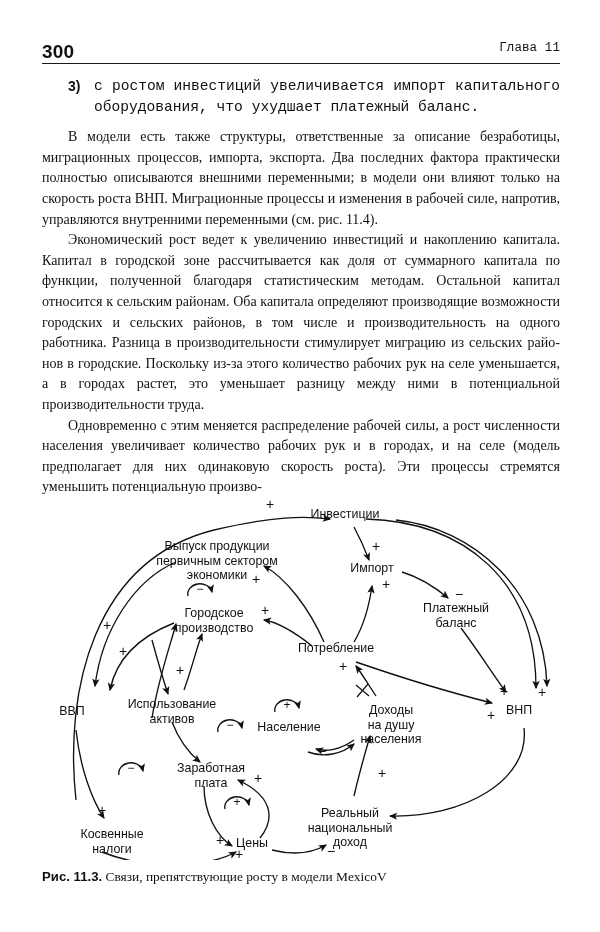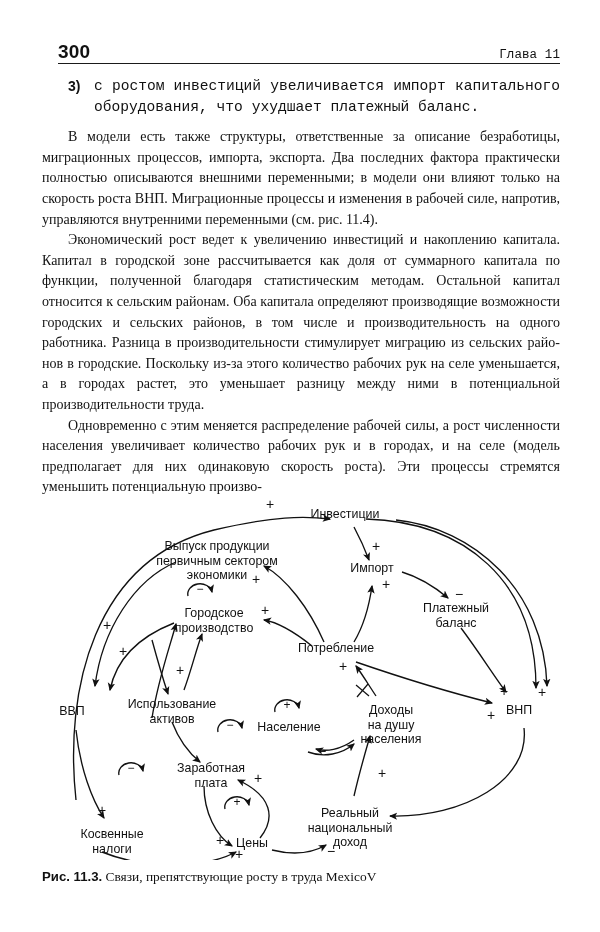--- a/index.html
+++ b/index.html
@@ -17,25 +17,24 @@
   }
 
   
   .header{
     position:absolute;
     left:42px; right:40px; top:42px;
     height:26px;
   }
   .header-inner{
     display:flex;
-    align-items:flex-end;
+    align-items:flex-start;
     justify-content:space-between;
     border-bottom:1.6px solid #1a1a1a;
     padding-bottom:2px;
-    margin-left:16px;
   }
   .folio{
     font-family:"Liberation Sans", sans-serif;
     font-weight:bold;
     font-size:19px;
     letter-spacing:.2px;
     line-height:1;
   }
   .chapter{
     font-family:Liberation Mono, monospace;
@@ -277,16 +276,16 @@
           <text class="nodelbl" x="495" y="214"><tspan x="495" dy="0">ВНП</tspan></text>
           <text class="nodelbl" x="187" y="272"><tspan x="187" dy="0">Заработная</tspan><tspan x="187" dy="14.5">плата</tspan></text>
           <text class="nodelbl" x="326" y="317"><tspan x="326" dy="0">Реальный</tspan><tspan x="326" dy="14.5">национальный</tspan><tspan x="326" dy="14.5">доход</tspan></text>
           <text class="nodelbl" x="88" y="338"><tspan x="88" dy="0">Косвенные</tspan><tspan x="88" dy="14.5">налоги</tspan></text>
           <text class="nodelbl" x="228" y="347"><tspan x="228" dy="0">Цены</tspan></text>
         </g>
     </svg>
   </div>
 
   <div class="fig-caption">
-    <span class="fignum">Рис. 11.3.</span><span> Связи, препятствующие росту в труда MexicoV</span>
+    <span class="fignum">Рис. 11.3.</span><span> Связи, препятствующие росту в модели MexicoV</span>
   </div>
 
 </div>
 
 </body></html>

